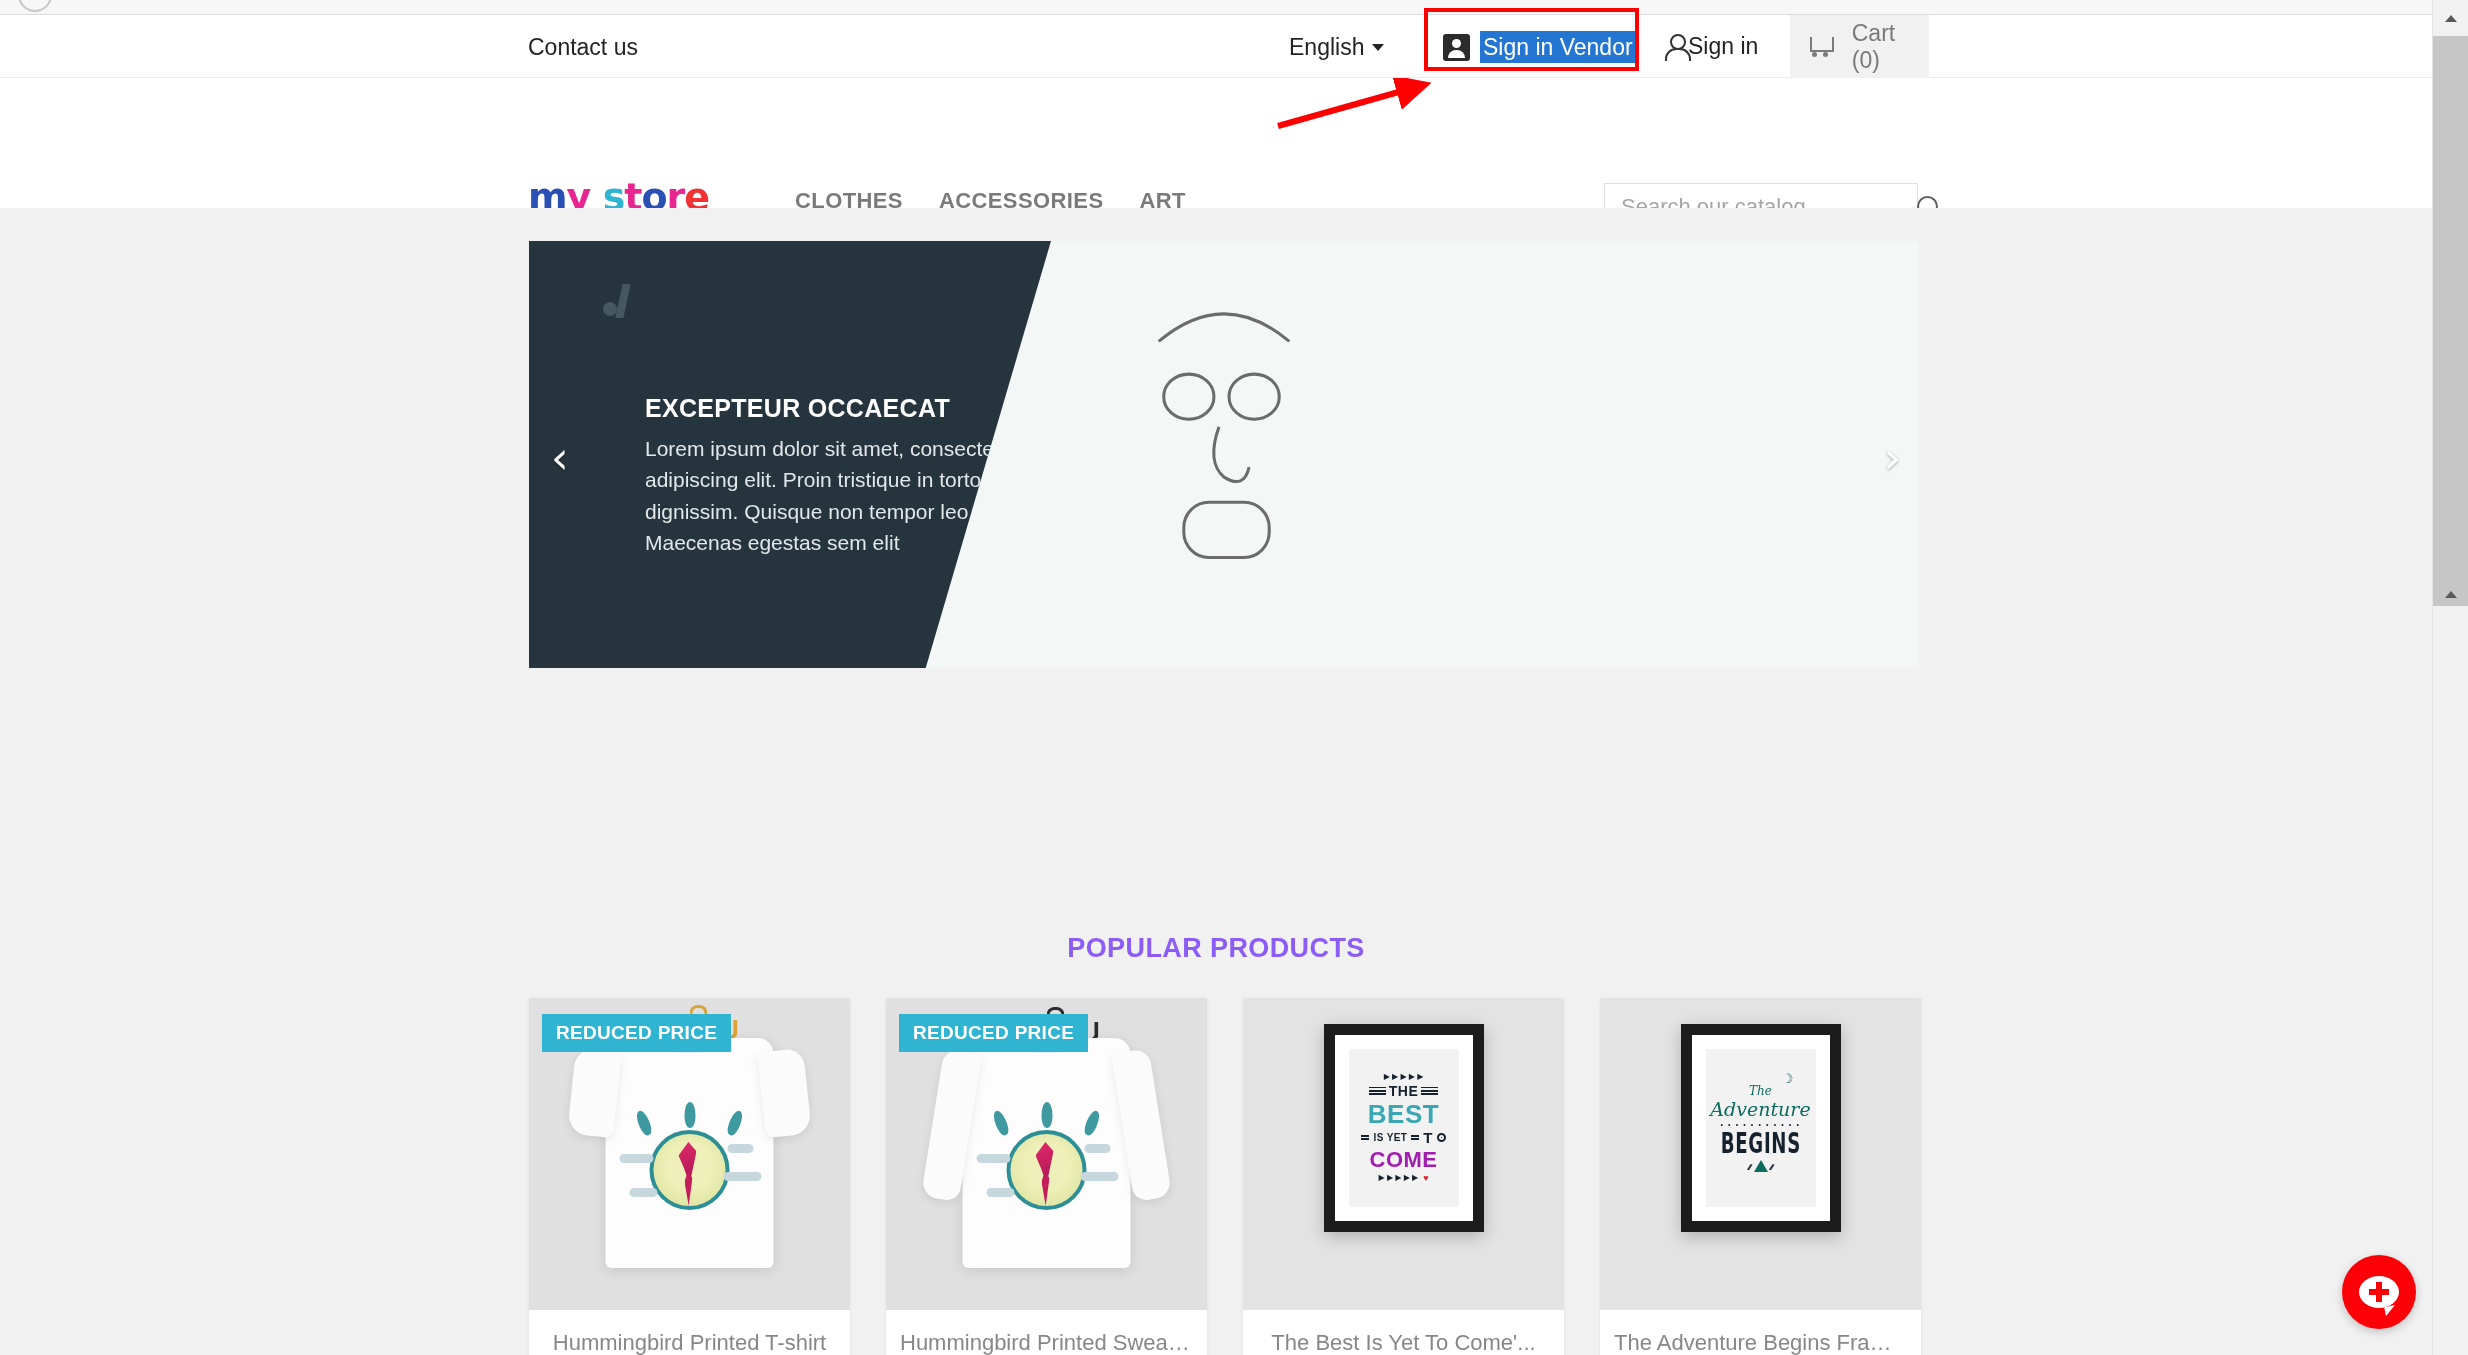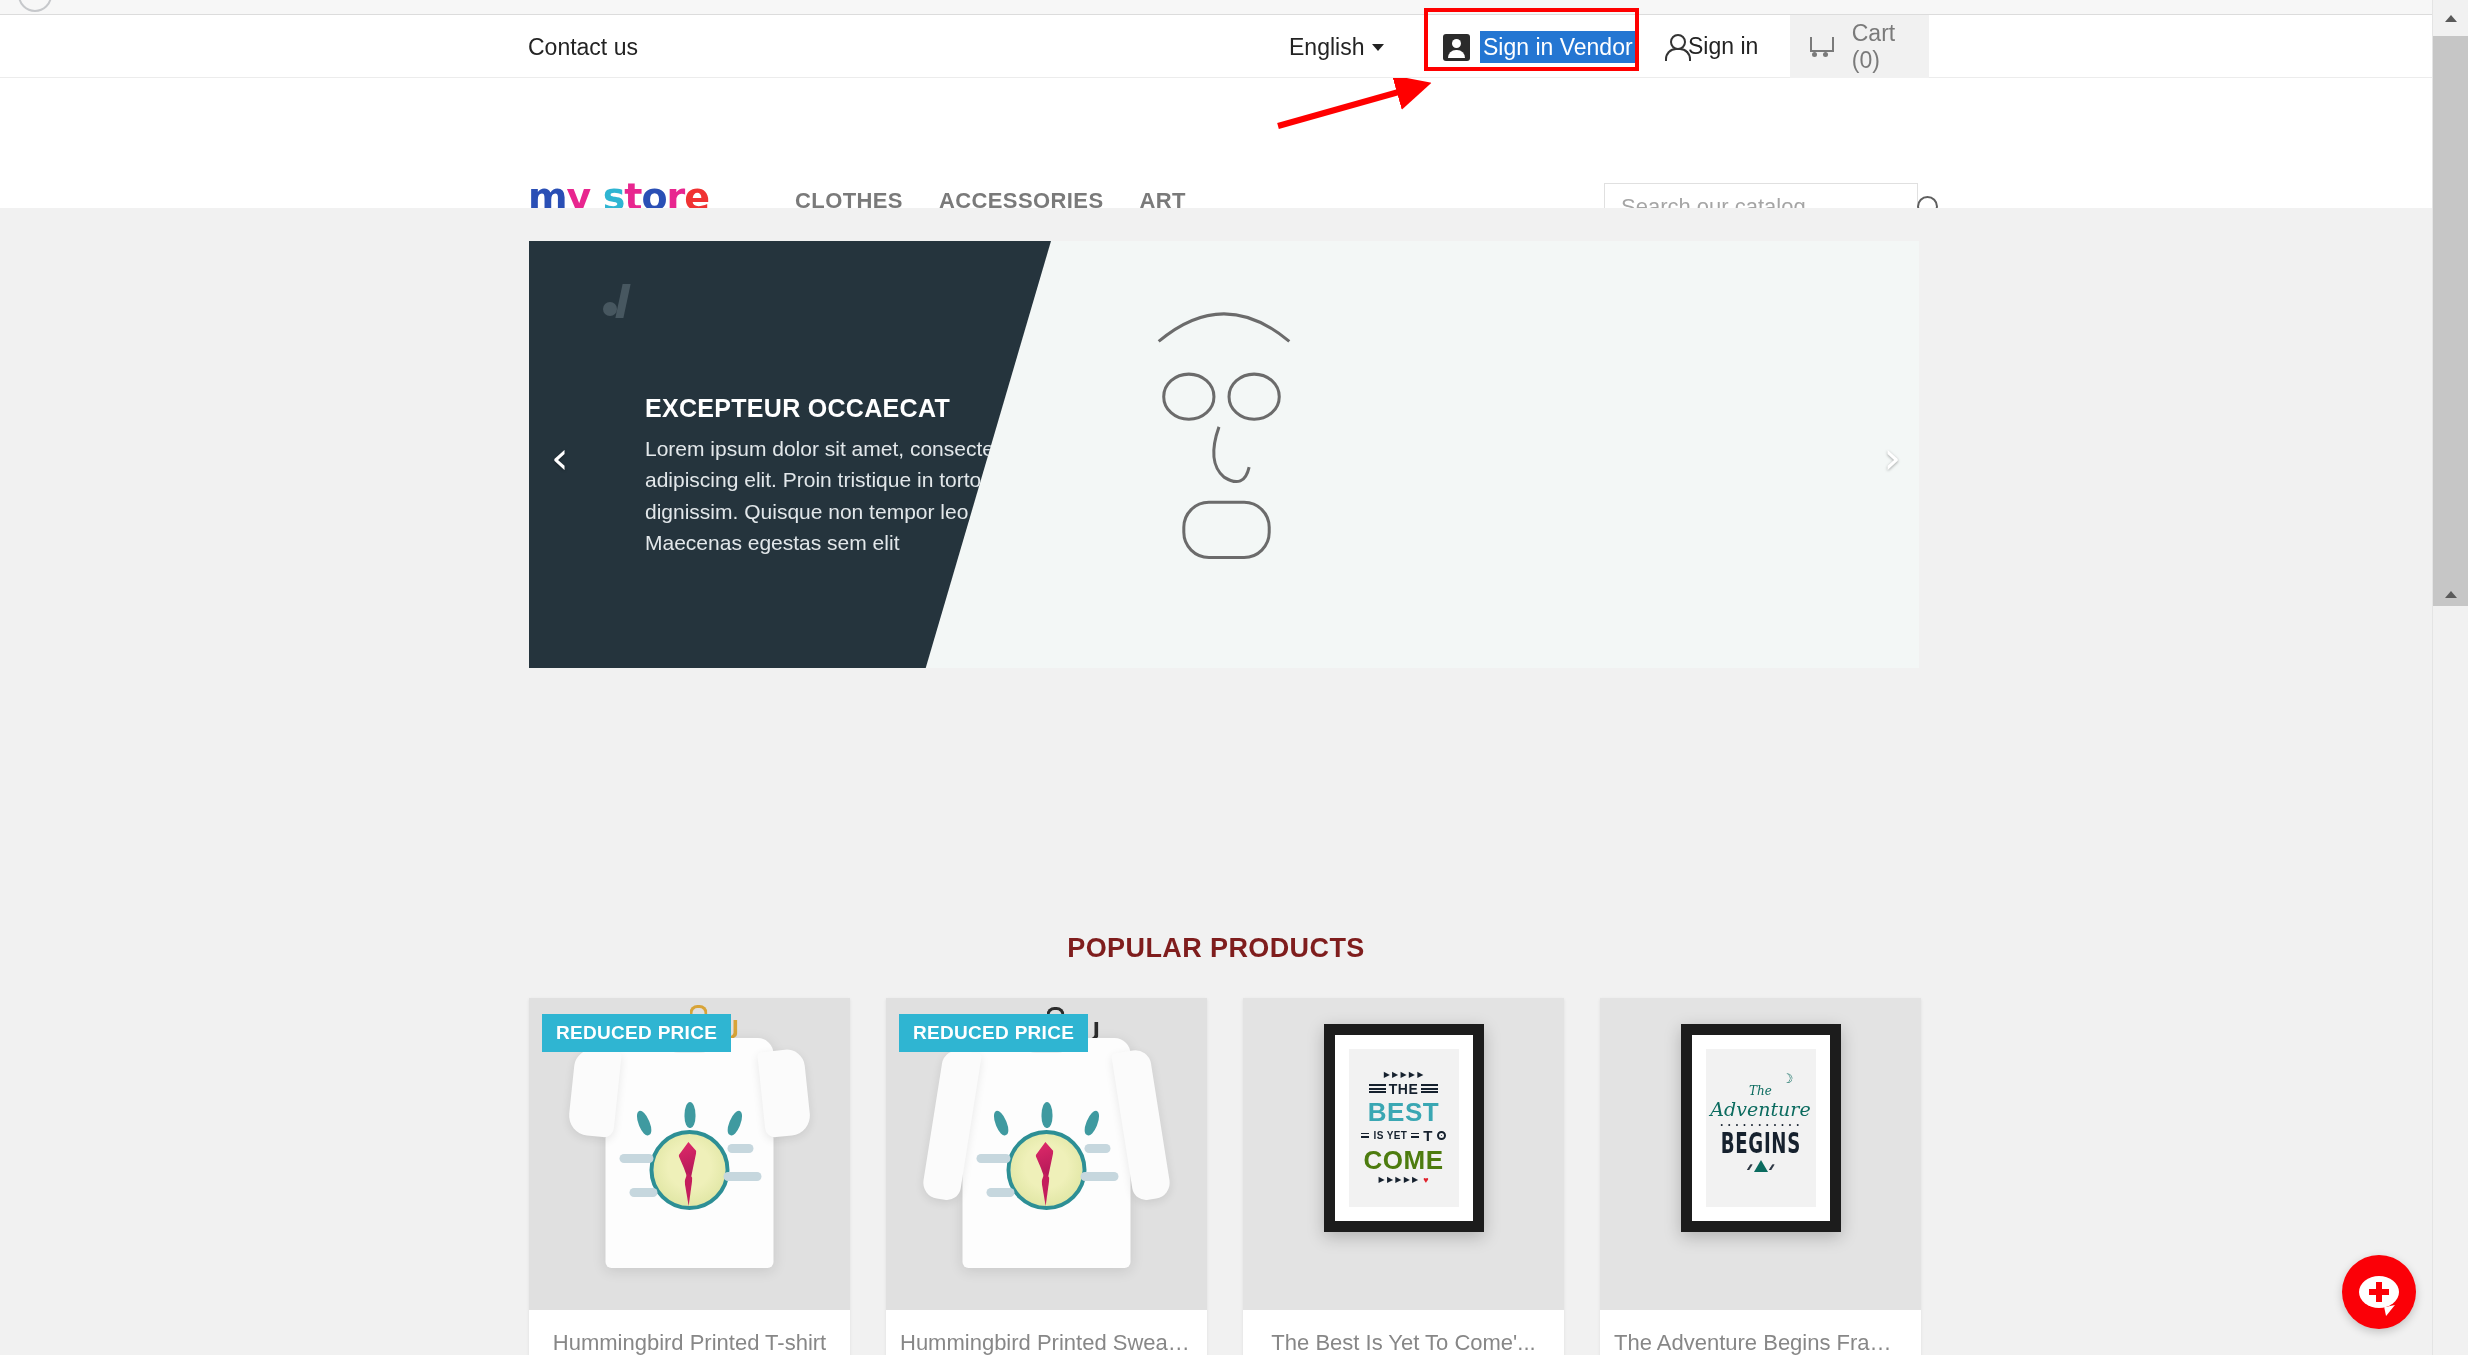--- a/index.html
+++ b/index.html
@@ -239,21 +239,21 @@
     font-size: 44px; line-height: 1; text-shadow: 0 1px 3px rgba(0,0,0,.35);
     font-family: "DejaVu Sans", sans-serif;
   }
   .car-arrow.prev { left: 22px; }
   .car-arrow.next { right: 18px; color: #fff; }
 
   
   .section-title {
     position: absolute; left: 0; top: 725px; width: 100%;
     text-align: center; font-size: 27px; font-weight: 700;
-    color: #7f1d1d; letter-spacing: .4px;
+    color: #8b5cf6; letter-spacing: .4px;
   }
   .products {
     position: absolute; left: 529px; top: 790px;
     display: flex; gap: 36px;
   }
   .card {
     width: 321px; background: #fff; position: relative;
     box-shadow: 0 1px 3px rgba(0,0,0,.08);
   }
   .card-media {
@@ -359,21 +359,21 @@
   .best-the { display: flex; align-items: center; gap: 3px; }
   .bars { display: flex; flex-direction: column; gap: 1.6px; }
   .bars i { display: block; width: 17px; height: 1.8px; background: #16212e; }
   .w-the { font-size: 14px; font-weight: 700; color: #16212e; letter-spacing: .5px; }
   .w-best { font-size: 26px; font-weight: 700; color: #3aa7b3; letter-spacing: .5px; line-height: 1; }
   .isyetto { display: flex; align-items: center; gap: 4px; }
   .w-isyet { font-size: 10px; font-weight: 700; color: #16212e; letter-spacing: .4px; }
   .w-to { font-size: 15px; font-weight: 700; color: #16212e; }
   .dot-o { width: 9px; height: 9px; border: 2px solid #16212e; border-radius: 50%; position: relative; }
   .dot-o::after { content: ""; position: absolute; inset: 2px; background: #16212e; border-radius: 50%; }
-  .w-come { font-size: 26px; font-weight: 700; color: #4d7c0f; letter-spacing: .5px; line-height: 1.1; }
+  .w-come { font-size: 22px; font-weight: 700; color: #a21caf; letter-spacing: .5px; line-height: 1.1; }
   .heart { color: #e0212b; font-size: 9px; }
   .adv-the { font-size: 12px; color: #0b6b5f; font-family: "DejaVu Serif", serif; font-style: italic; }
   .adv-word { font-size: 19px; color: #0b6b5f; font-family: "DejaVu Serif", serif; font-style: italic; line-height: 1; }
   .dots-line { font-size: 7px; color: #16212e; letter-spacing: 1.6px; line-height: 1; }
   .w-begins { font-size: 28px; font-weight: 700; color: #16212e; letter-spacing: 1px; line-height: 1; font-family: "DejaVu Sans Condensed","Liberation Sans",sans-serif; transform: scaleX(.72); }
   .moon { color: #0b6b5f; font-size: 13px; position: absolute; right: 22px; top: 22px; }
   .tent-row { display: flex; align-items: flex-end; gap: 3px; }
   .dashes { font-size: 8px; color: #16212e; letter-spacing: -1px; }
   .tent { width: 0; height: 0; border-left: 7px solid transparent; border-right: 7px solid transparent; border-bottom: 12px solid #0b6b5f; }
 

